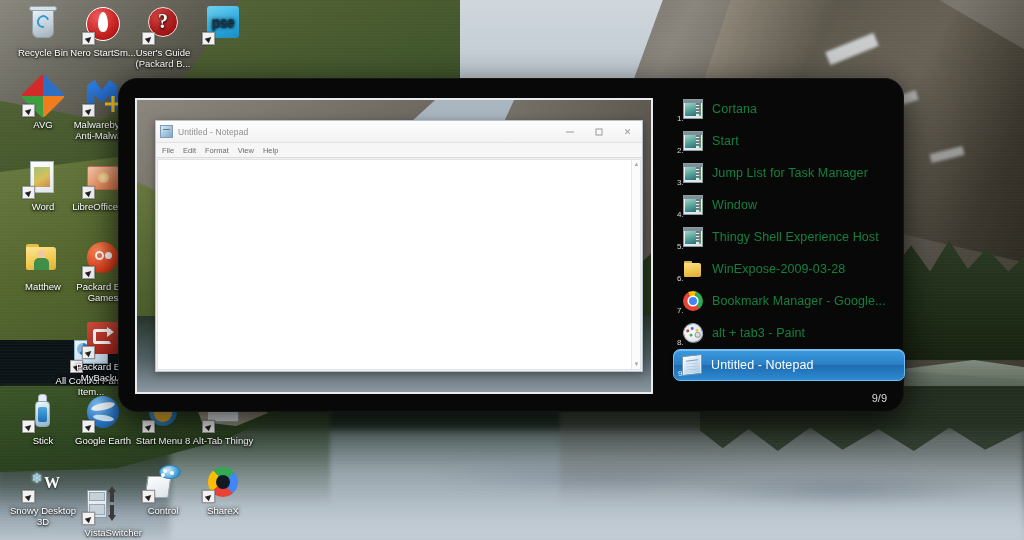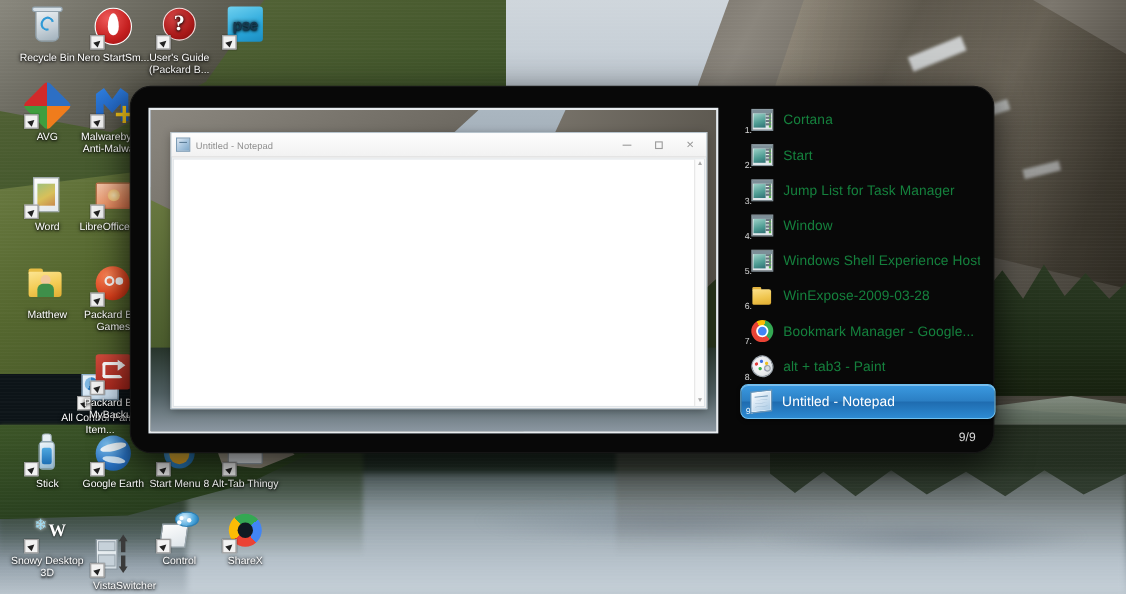--- a/index.html
+++ b/index.html
@@ -526,20 +526,27 @@
               <i></i>
             </div>
           <div class="np-btn np-max">
               <i></i>
             </div>
           <div class="np-btn np-close">
             <i>✕</i>
           </div>
         </div>
       </div>
+      <div id="np-menubar">
+          <span class="np-menu">File</span>
+          <span class="np-menu">Edit</span>
+          <span class="np-menu">Format</span>
+          <span class="np-menu">View</span>
+          <span class="np-menu">Help</span>
+        </div>
       <div id="np-body">
         <div id="np-sb">
           <div class="arw up">▲</div>
           <div class="arw dn">▼</div>
         </div>
       </div>
     </div>
   </div>
 
   <div id="tasklist">
@@ -574,21 +581,21 @@
           <span class="grn"></span>
         </span>
         <span class="t-label">Window</span>
       </div>
       <div class="task-row">
         <span class="task-num">5.</span>
         <span class="t-icon ic-window">
           <span class="tbar"></span>
           <span class="grn"></span>
         </span>
-        <span class="t-label">Windows Shell Experience Host</span>
+        <span class="t-label">Thingy Shell Experience Host</span>
       </div>
       <div class="task-row">
         <span class="task-num">6.</span>
         <span class="t-icon ic-folder"></span>
         <span class="t-label">WinExpose-2009-03-28</span>
       </div>
       <div class="task-row">
         <span class="task-num">7.</span>
         <span class="t-icon ic-chrome"></span>
         <span class="t-label">Bookmark Manager - Google...</span>

